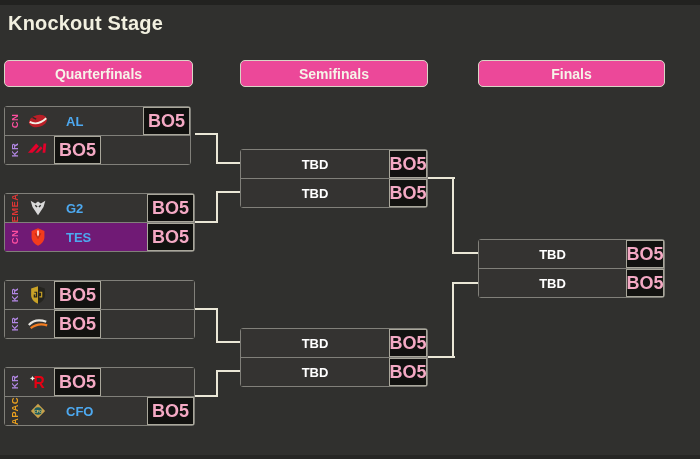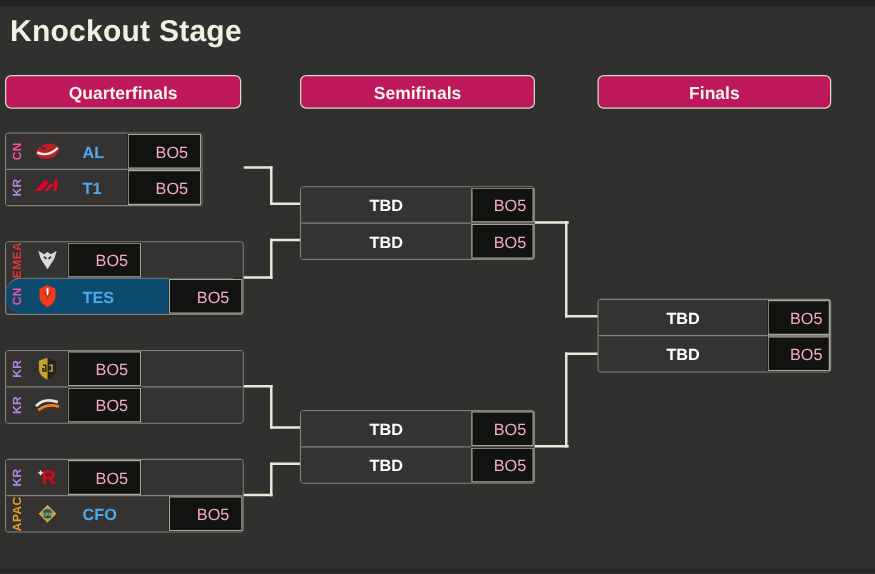--- a/index.html
+++ b/index.html
@@ -1,41 +1,41 @@
 <!DOCTYPE html>
 <html><head>
 <meta charset="utf-8">
 <style>
   html,body{margin:0;padding:0;background:#30302e;}
   .screen{position:relative;width:700px;height:459px;background:#30302e;overflow:hidden;
           font-family:"Liberation Sans",sans-serif;}
   .edge-bar{position:absolute;left:0;width:100%;background:#222220;}
   .edge-top{top:0;height:5px;}
   .edge-bottom{bottom:0;height:4px;background:#262624;}
-  .title{position:absolute;left:8px;top:12px;margin:0;font-size:24px;font-weight:800;
+  .title{position:absolute;left:8px;top:12px;margin:0;font-size:20px;font-weight:800;
          color:#f2f0e0;letter-spacing:0.2px;}
-  .col-header{position:absolute;top:60px;height:27px;background:#be185d;
+  .col-header{position:absolute;top:60px;height:27px;background:#ec4899;
               border:1.5px solid #d8d6c6;border-radius:5px;box-sizing:border-box;
               display:flex;align-items:center;justify-content:center;
               color:#f6f4e8;font-weight:700;font-size:14px;}
   .match{position:absolute;border:1px solid #81807a;border-radius:3px;background:#343331;
          box-sizing:border-box;}
   .row{display:flex;align-items:stretch;height:28px;background:#343331;}
   .row + .row{border-top:1px solid #81807a;}
-  .row.highlight{background:#0c4a6e;border-radius:12px;}
+  .row.highlight{background:#701a75;}
   .region{width:17px;position:relative;flex:0 0 17px;}
   .region span{position:absolute;left:50%;top:50%;transform:translate(-50%,-50%) rotate(-90deg);
                font-size:9.5px;font-weight:700;letter-spacing:0.4px;white-space:nowrap;}
   .logo{width:32px;flex:0 0 32px;display:flex;align-items:center;justify-content:center;}
   .name{flex:1;display:flex;align-items:center;padding-left:12px;
         color:#4da9f0;font-weight:700;font-size:13px;}
   .name.center{justify-content:center;padding-left:0;color:#ffffff;}
   .bo5{width:47px;flex:0 0 47px;background:#121210;box-shadow:inset 0 0 0 1px #a9a79b;
        display:flex;align-items:center;justify-content:center;
-       color:#f4a9c4;font-weight:400;font-size:13px;padding-left:12px;}
+       color:#f4a9c4;font-weight:700;font-size:18px;}
   .bo5.narrow{width:38px;flex:0 0 38px;}
   .line{position:absolute;background:#eae7d7;}
 </style>
 </head>
 <body>
 
 <div class="screen">
   <div class="edge-bar edge-top"></div>
   <div class="edge-bar edge-bottom"></div>
 
@@ -44,21 +44,21 @@
   <div class="col-header" style="left:4px;width:189px;">
     <span>Quarterfinals</span>
   </div>
   <div class="col-header" style="left:240px;width:188px;">
     <span>Semifinals</span>
   </div>
   <div class="col-header" style="left:478px;width:187px;">
     <span>Finals</span>
   </div>
 
-  <div class="match" style="left:4px;top:106px;width:158px;">
+  <div class="match" style="left:4px;top:106px;width:187px;">
     <div class="row">
       <div class="region">
         <span style="color: rgb(255, 79, 160);">CN</span>
       </div>
       <div class="logo">
         <svg viewBox="0 0 24 24" width="22" height="22">
           <ellipse cx="12" cy="12" rx="10" ry="6.5" fill="#b91f27" transform="rotate(-14 12 12)"></ellipse>
           <path d="M3,13 Q12,17.5 21,9" stroke="#f3f0e6" stroke-width="2" fill="none"></path>
           <path d="M6,8 L10,10" stroke="#2a2a28" stroke-width="1.5"></path>
         </svg>
@@ -70,36 +70,36 @@
       <div class="region">
         <span style="color: rgb(178, 135, 227);">KR</span>
       </div>
       <div class="logo">
         <svg viewBox="0 0 24 24" width="22" height="22">
           <path d="M1,15 L10,5 L13,8 L6,15 Z" fill="#e4012b"></path>
           <path d="M9,15 L15,8 L17,10 L12,15 Z" fill="#e4012b"></path>
           <path d="M18,5 L21,5 L20,15 L17,15 Z" fill="#e4012b"></path>
         </svg>
       </div>
-      <div class="name">T1</div>
       <div class="bo5">BO5</div>
     </div>
   </div>
 
   <div class="match" style="left:4px;top:193px;width:191px;">
     <div class="row">
       <div class="region">
         <span style="color: rgb(224, 53, 53);">EMEA</span>
       </div>
       <div class="logo">
         <svg viewBox="0 0 24 24" width="22" height="22">
           <path d="M4,4 L9,7 L12,5 L15,7 L20,4 L18,11 L12,20 L6,11 Z" fill="#d9d9d9"></path>
           <path d="M9,9 L11,11 M15,9 L13,11" stroke="#30302e" stroke-width="1.5"></path>
         </svg>
       </div>
+      <div class="name">G2</div>
       <div class="bo5">BO5</div>
     </div>
     <div class="row highlight">
       <div class="region">
         <span style="color: rgb(255, 79, 160);">CN</span>
       </div>
       <div class="logo">
         <svg viewBox="0 0 24 24" width="22" height="22">
           <path d="M12,2.5 L19,5.5 V12 C19,16.5 16,19.5 12,21.5 C8,19.5 5,16.5 5,12 V5.5 Z" fill="#f23b1d"></path>
           <path d="M12,5 V13" stroke="#ffffff" stroke-width="1.6"></path>

